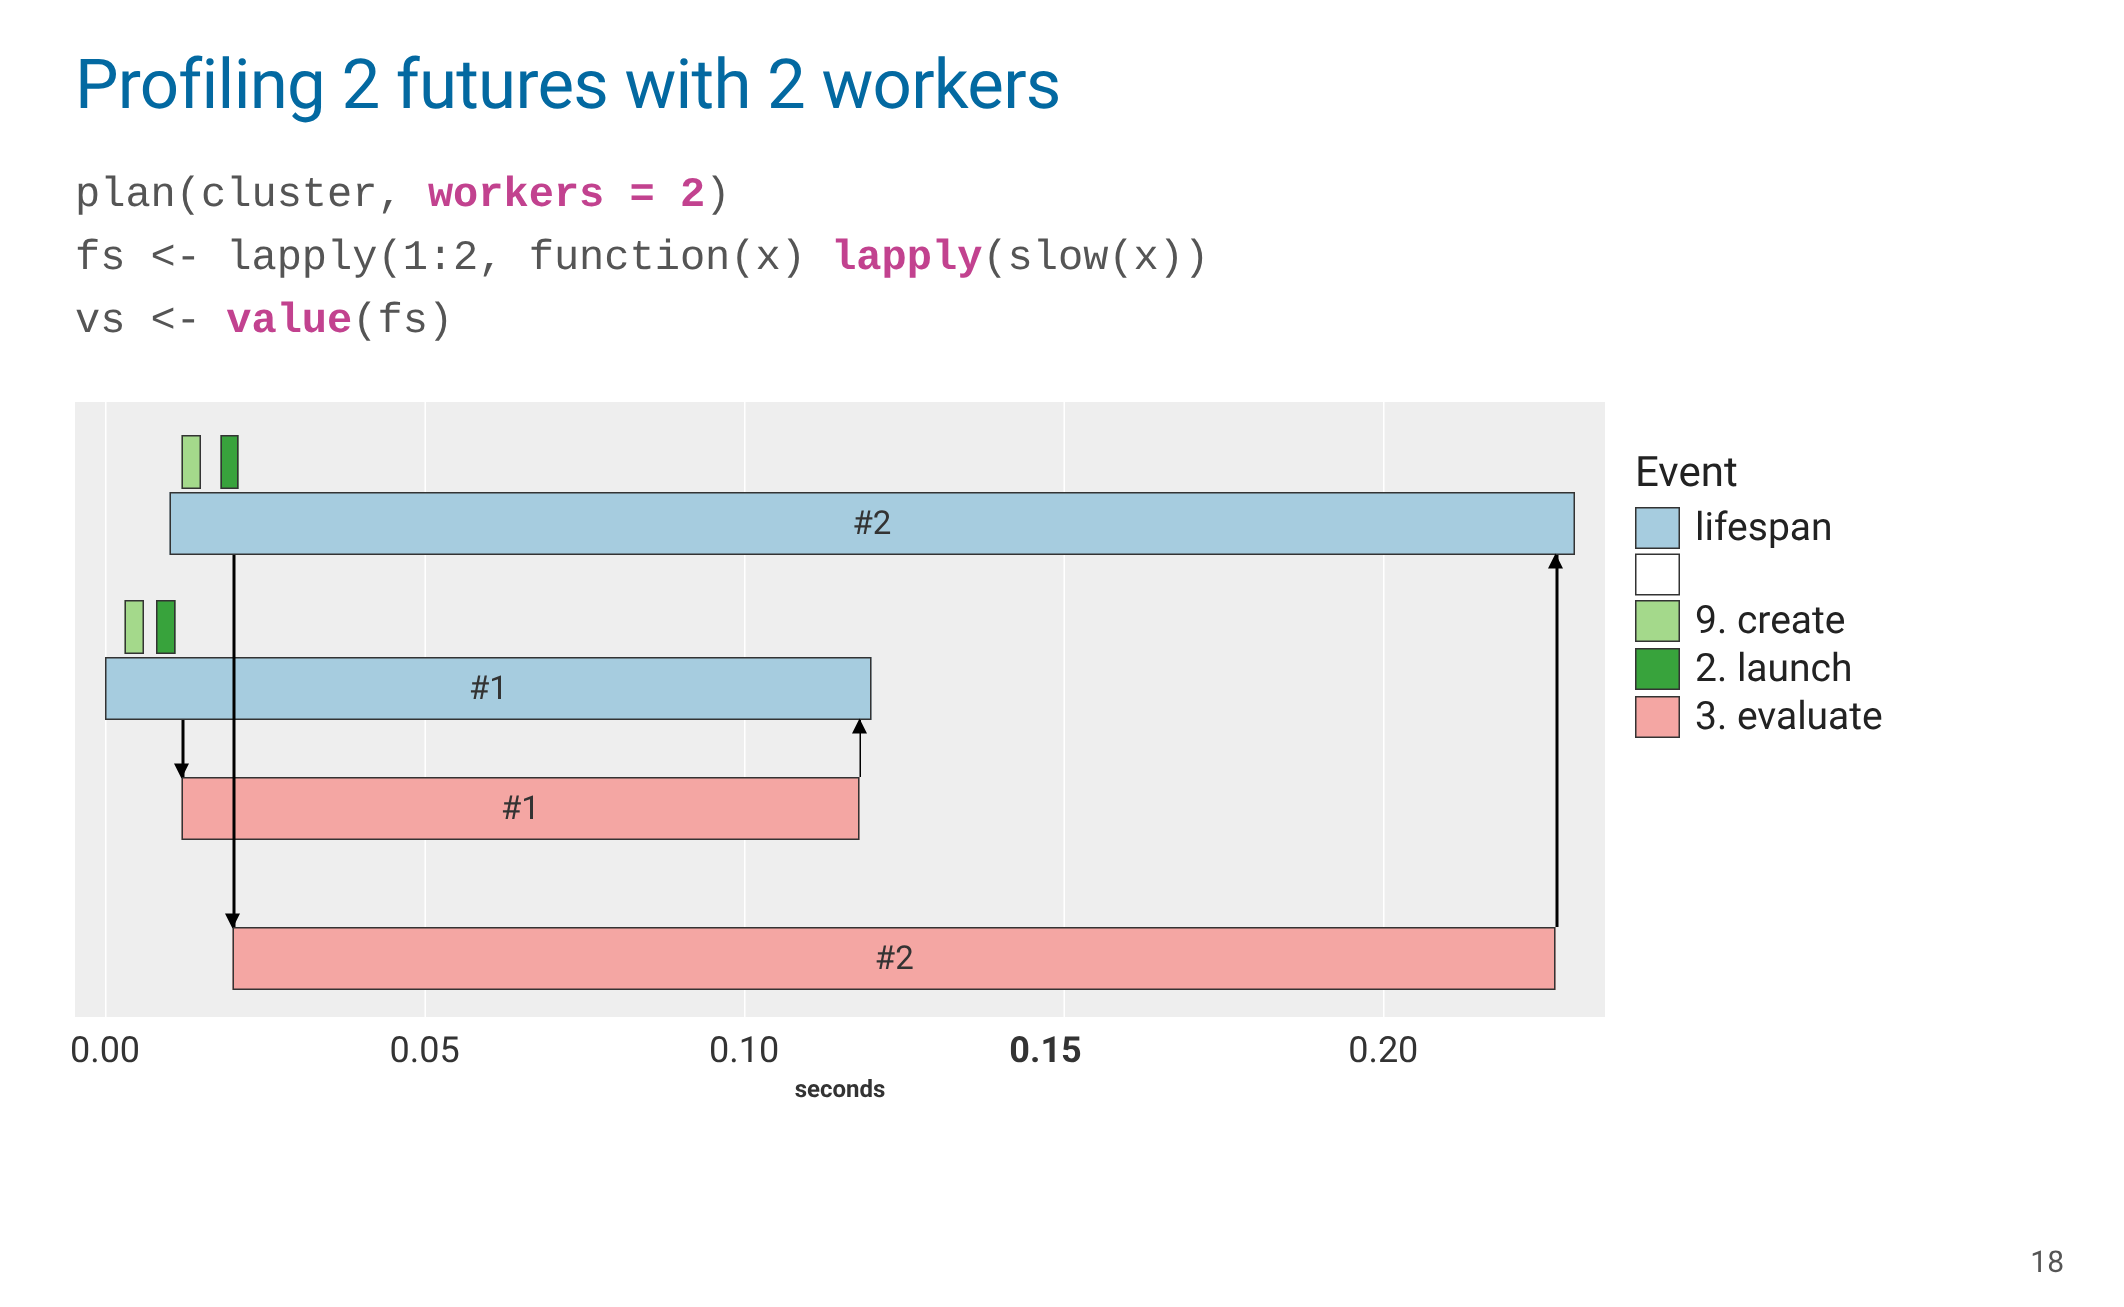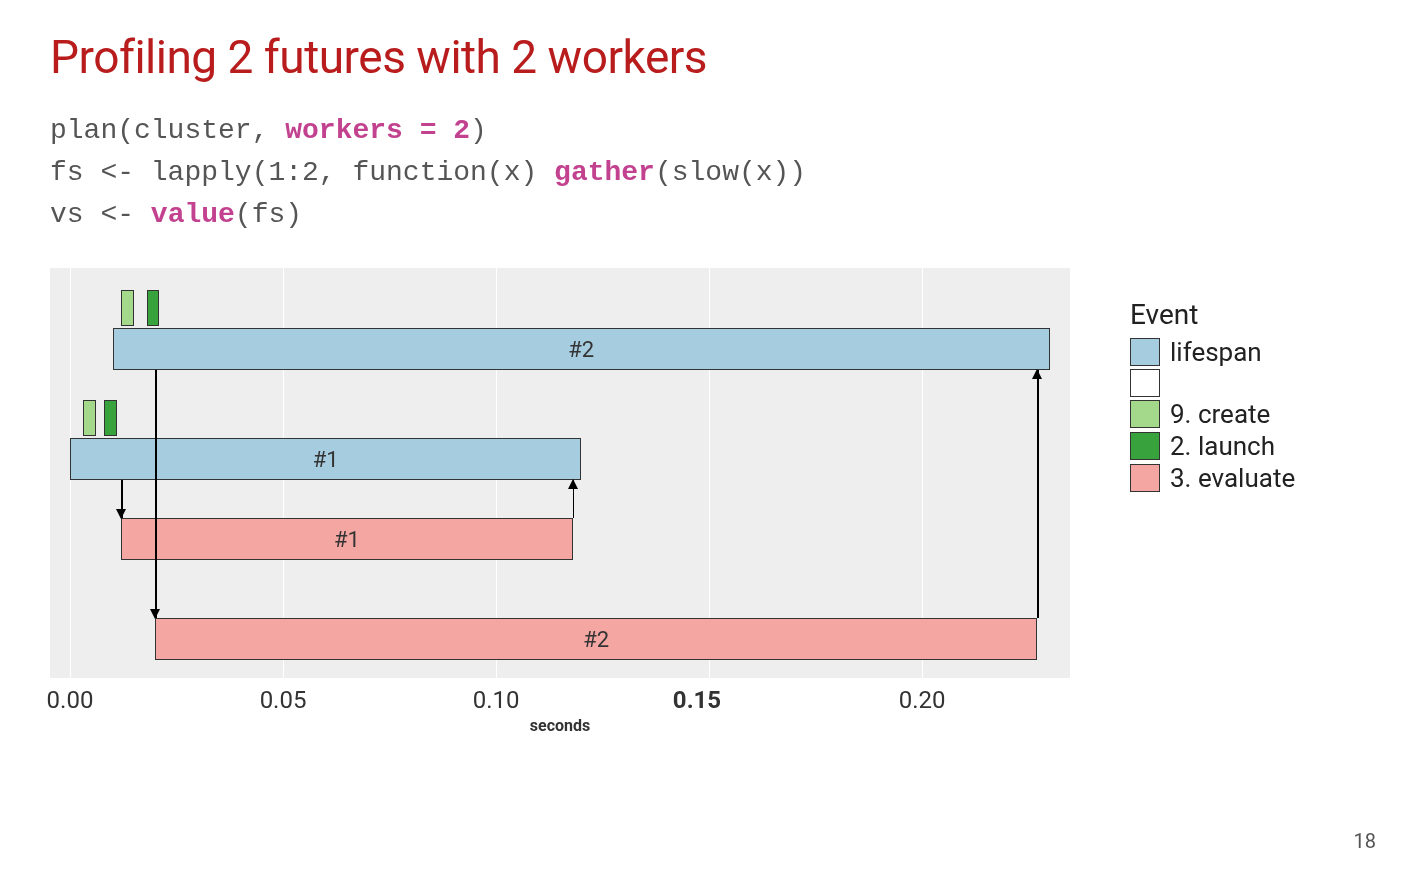--- a/index.html
+++ b/index.html
@@ -7,21 +7,21 @@
     margin: 0;
     padding: 30px 50px;
     font-family: -apple-system, "Segoe UI", Roboto, Arial, sans-serif;
     background: #fff;
     color: #333;
     width: 1416px;
     height: 871px;
     position: relative;
   }
   h1 {
-    color: #b91c1c;
+    color: #0369a1;
     font-weight: 400;
     font-size: 46px;
     margin: 0 0 26px 0;
     letter-spacing: -0.5px;
   }
   .code {
     font-family: "Consolas", "Menlo", "Courier New", monospace;
     font-size: 28px;
     color: #555;
     line-height: 1.5;
@@ -88,21 +88,20 @@
     height: 60px;
     font-size: 24px;
     color: #333;
   }
   .x-tick-label { position: absolute; transform: translateX(-50%); top: 0; }
   .x-label { position: absolute; left: 50%; transform: translateX(-50%); top: 30px; font-weight: bold; font-size: 16px; }
   .legend {
     font-size: 26px;
     color: #222;
     padding-top: 30px;
-    margin-left: 40px;
   }
   .legend-title { font-size: 28px; margin-bottom: 6px; }
   .legend-item { display: flex; align-items: center; gap: 10px; margin: 2px 0; }
   .swatch {
     width: 30px; height: 28px;
     border: 1.5px solid #333;
   }
   .page-num {
     position: absolute;
     right: 40px;
@@ -114,21 +113,21 @@
 </head>
 <body>
 
 <h1>Profiling 2 futures with 2 workers</h1>
 
 <div class="code">
   <div>
     <span>plan(cluster, </span><span class="hl">workers = 2</span><span>)</span>
   </div>
   <div>
-    <span>fs &lt;- lapply(1:2, function(x) </span><span class="hl">gather</span><span>(slow(x))</span>
+    <span>fs &lt;- lapply(1:2, function(x) </span><span class="hl">lapply</span><span>(slow(x))</span>
   </div>
   <div>
     <span>vs &lt;- </span><span class="hl">value</span><span>(fs)</span>
   </div>
 </div>
 
 <div class="chart-row">
   <div class="chart-wrap">
     <div class="plot-area" id="plot">
         <div class="gridline" style="left: 20px;"></div>

